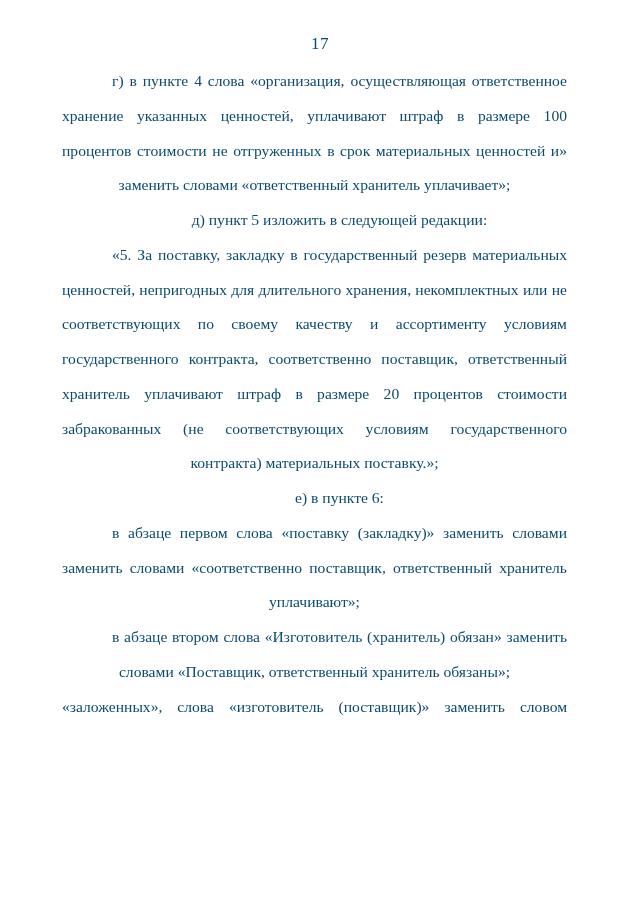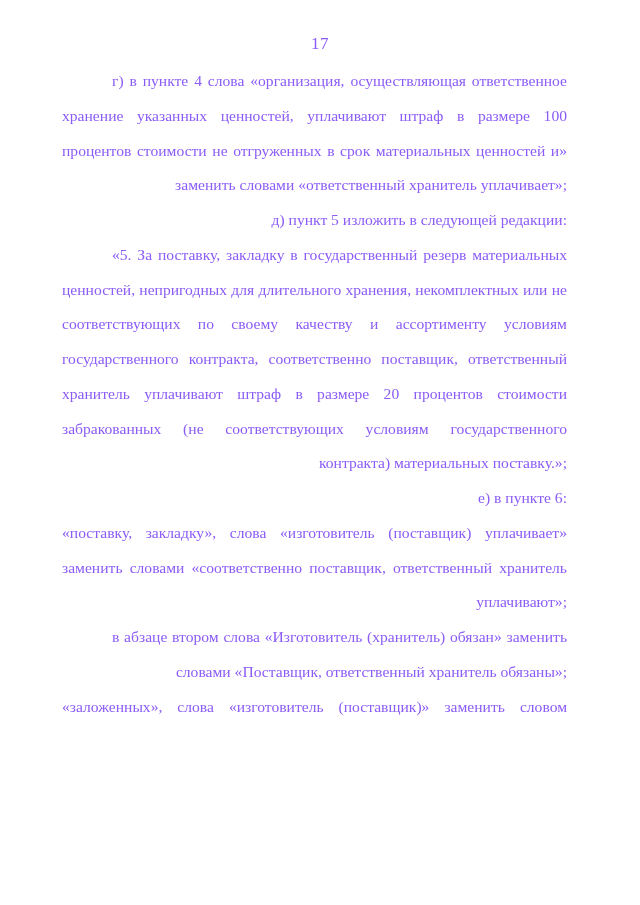--- a/index.html
+++ b/index.html
@@ -7,42 +7,42 @@
     padding: 0;
     background: #ffffff;
   }
   .page {
     position: relative;
     width: 640px;
     height: 905px;
     background: #ffffff;
     overflow: hidden;
     font-family: "Liberation Serif", "DejaVu Serif", serif;
-    color: #8b5cf6;
+    color: #0c4a6e;
   }
   .pagenum {
     position: absolute;
     top: 34px;
     left: 0;
     width: 100%;
     text-align: center;
     font-size: 17px;
     line-height: 20px;
     letter-spacing: 0.5px;
   }
   .content {
     position: absolute;
     top: 64px;
     left: 62px;
     width: 505px;
   }
   .line {
     line-height: 34.75px;
     font-size: 15.6px;
-    text-align: right;
+    text-align: center;
     text-justify: inter-word;
   }
   .line.just {
     text-align: justify;
     -moz-text-align-last: justify;
     text-align-last: justify;
   }
   .line.indent {
     text-indent: 50px;
   }
@@ -59,20 +59,20 @@
       <div class="line">заменить словами «ответственный хранитель уплачивает»;</div>
       <div class="line indent">д) пункт 5 изложить в следующей редакции:</div>
       <div class="line indent just">«5. За поставку, закладку в государственный резерв материальных</div>
       <div class="line just">ценностей, непригодных для длительного хранения, некомплектных или не</div>
       <div class="line just">соответствующих по своему качеству и ассортименту условиям</div>
       <div class="line just">государственного контракта, соответственно поставщик, ответственный</div>
       <div class="line just">хранитель уплачивают штраф в размере 20 процентов стоимости</div>
       <div class="line just">забракованных (не соответствующих условиям государственного</div>
       <div class="line">контракта) материальных поставку.»;</div>
       <div class="line indent">е) в пункте 6:</div>
-      <div class="line just">«поставку, закладку», слова «изготовитель (поставщик) уплачивает»</div>
+      <div class="line indent just">в абзаце первом слова «поставку (закладку)» заменить словами</div>
       <div class="line just">заменить словами «соответственно поставщик, ответственный хранитель</div>
       <div class="line">уплачивают»;</div>
       <div class="line indent just">в абзаце втором слова «Изготовитель (хранитель) обязан» заменить</div>
       <div class="line">словами «Поставщик, ответственный хранитель обязаны»;</div>
       <div class="line just">«заложенных», слова «изготовитель (поставщик)» заменить словом</div>
     </div>
 </div>
 
 </body></html>

